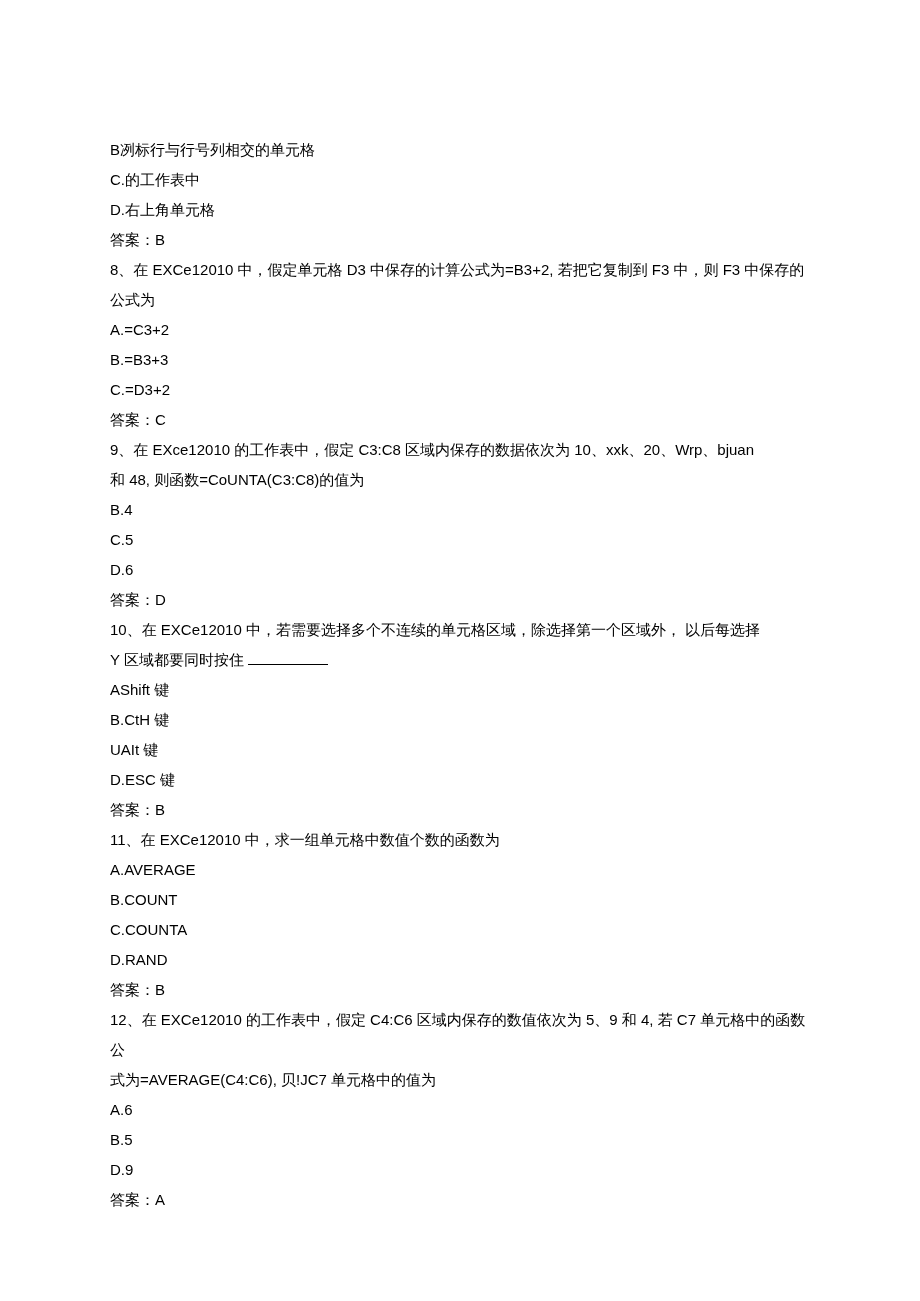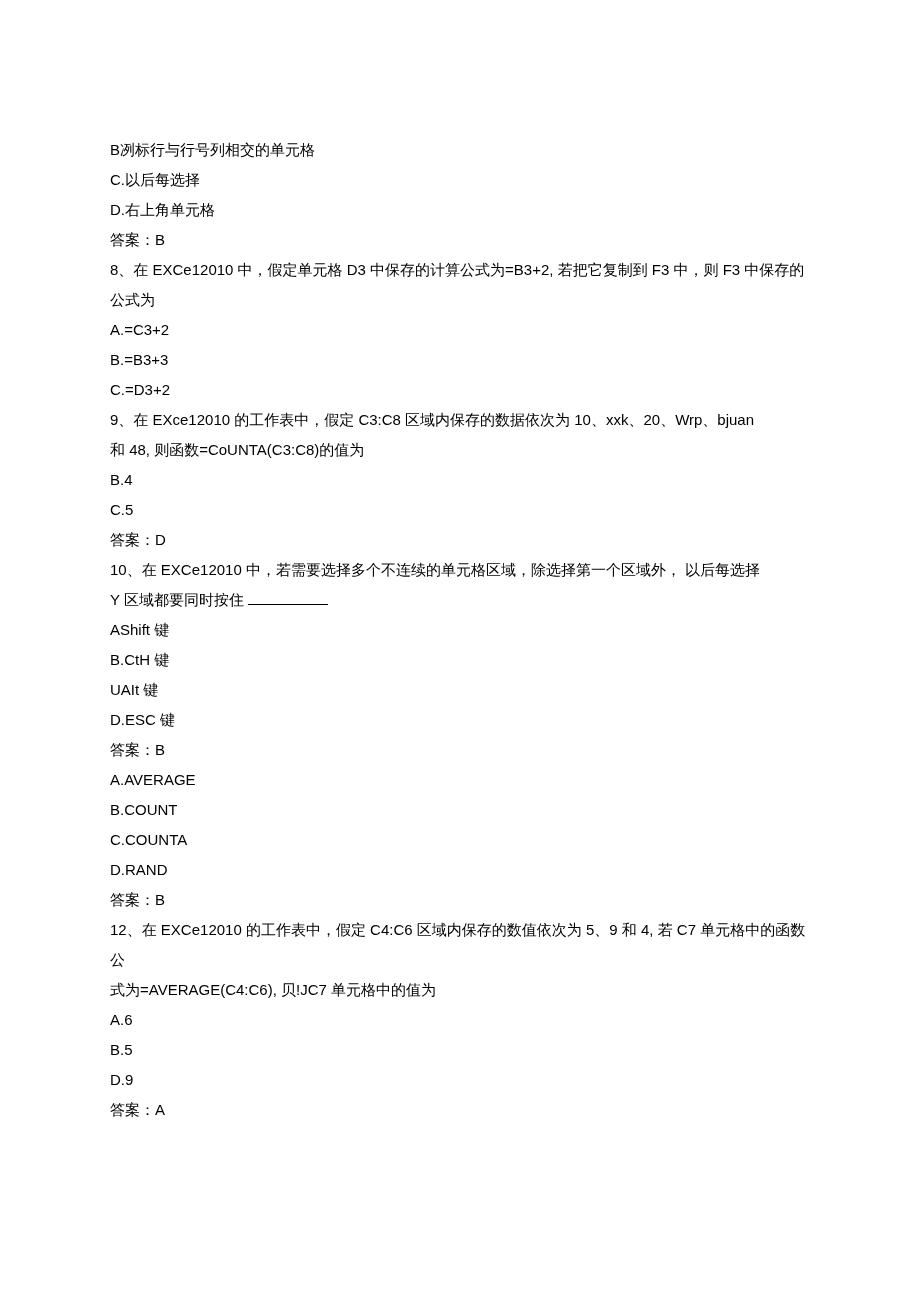--- a/index.html
+++ b/index.html
@@ -27,45 +27,48 @@
     vertical-align: baseline;
     margin-left: 4px;
   }
 </style>
 </head>
 <body>
 
 <div class="page">
 
   <span class="line">B冽标行与行号列相交的单元格</span>
-  <span class="line">C.以后每选择</span>
+  <span class="line">C.的工作表中</span>
   <span class="line">D.右上角单元格</span>
   <span class="line">答案：B</span>
 
   <span class="line">8、在 EXCe12010 中，假定单元格 D3 中保存的计算公式为=B3+2, 若把它复制到 F3 中，则 F3 中保存的公式为</span>
   <span class="line">A.=C3+2</span>
   <span class="line">B.=B3+3</span>
   <span class="line">C.=D3+2</span>
+  <span class="line">答案：C</span>
 
   <span class="line">9、在 EXce12010 的工作表中，假定 C3:C8 区域内保存的数据依次为 10、xxk、20、Wrp、bjuan</span>
   <span class="line">和 48, 则函数=CoUNTA(C3:C8)的值为</span>
   <span class="line">B.4</span>
   <span class="line">C.5</span>
+  <span class="line">D.6</span>
   <span class="line">答案：D</span>
 
   <span class="line">10、在 EXCe12010 中，若需要选择多个不连续的单元格区域，除选择第一个区域外， 以后每选择</span>
   <span class="line">
     <span>Y 区域都要同时按住</span><span class="blank-line"></span>
   </span>
   <span class="line">AShift 键</span>
   <span class="line">B.CtH 键</span>
   <span class="line">UAIt 键</span>
   <span class="line">D.ESC 键</span>
   <span class="line">答案：B</span>
 
+  <span class="line">11、在 EXCe12010 中，求一组单元格中数值个数的函数为</span>
   <span class="line">A.AVERAGE</span>
   <span class="line">B.COUNT</span>
   <span class="line">C.COUNTA</span>
   <span class="line">D.RAND</span>
   <span class="line">答案：B</span>
 
   <span class="line">12、在 EXCe12010 的工作表中，假定 C4:C6 区域内保存的数值依次为 5、9 和 4, 若 C7 单元格中的函数公</span>
   <span class="line">式为=AVERAGE(C4:C6), 贝!JC7 单元格中的值为</span>
   <span class="line">A.6</span>
   <span class="line">B.5</span>

